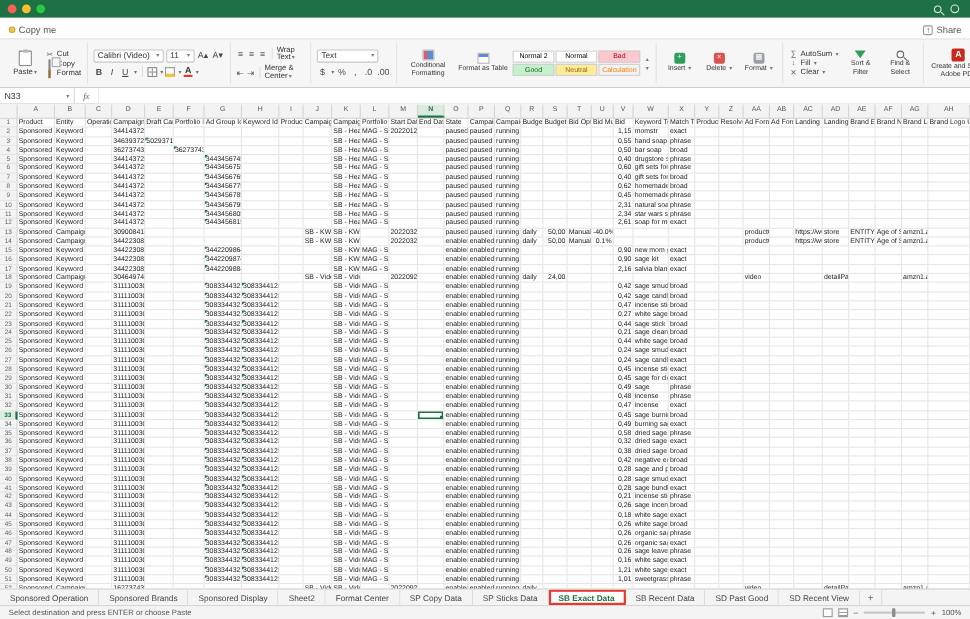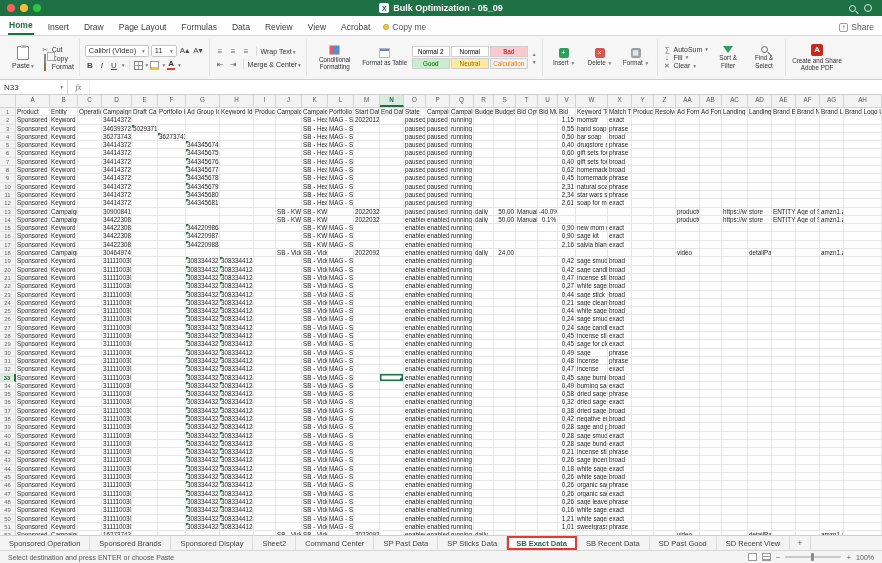--- a/index.html
+++ b/index.html
@@ -112,42 +112,27 @@
 </style>
 </head>
 <body>
 
 <div class="titlebar">
   <div class="lights">
     <span class="light red"></span>
     <span class="light yellow"></span>
     <span class="light green"></span>
   </div>
-  <div class="tbtitle">
-    <span class="xlicon">X</span>
-    <span>Bulk Optimization - 05_09</span>
-  </div>
   <div class="tbicons">
     <span class="mag"></span>
     <span class="dotic"></span>
   </div>
 </div>
 
 <div class="menubar">
-  <div class="rtabs">
-      <div class="rtab active">Home</div>
-      <div class="rtab">Insert</div>
-      <div class="rtab">Draw</div>
-      <div class="rtab">Page Layout</div>
-      <div class="rtab">Formulas</div>
-      <div class="rtab">Data</div>
-      <div class="rtab">Review</div>
-      <div class="rtab">View</div>
-      <div class="rtab">Acrobat</div>
-    </div>
   <div class="tellme">
     <span class="bulb"></span>
     <span>Copy me</span>
   </div>
   <div class="share">
     <span class="shico">↑</span>
     <span>Share</span>
   </div>
 </div>
 
@@ -210,20 +195,36 @@
       <span class="lbl"><span>Wrap Text</span><span class="dd">▾</span></span>
     </div>
     <div class="row">
       <span class="alico">⇤</span>
       <span class="alico">⇥</span>
       <span class="sep"></span>
       <span class="lbl"><span>Merge &amp; Center</span><span class="dd">▾</span></span>
     </div>
   </div>
 
+  <div class="rgroup col">
+    <div class="row">
+      <div class="combo w56">
+          <span>Text</span>
+          <span class="dd">▾</span>
+        </div>
+    </div>
+    <div class="row">
+      <span class="tbtn">$</span>
+        <span class="dd">▾</span>
+      <span class="tbtn">%</span>
+      <span class="tbtn">,</span>
+      <span class="tbtn">.0</span>
+      <span class="tbtn">.00</span>
+    </div>
+  </div>
 
   <div class="rgroup">
     <div class="stylebtn">
       <span class="cfic"></span>
       <span class="two">Conditional Formatting</span>
     </div>
     <div class="stylebtn">
       <span class="ftic"></span>
       <span class="two">Format as Table</span>
     </div>
@@ -2266,22 +2267,22 @@
       </div>
     </div>
 </div>
 
 <div class="sheettabs">
   <div class="stlist">
       <div class="stab">Sponsored Operation</div>
       <div class="stab">Sponsored Brands</div>
       <div class="stab">Sponsored Display</div>
       <div class="stab">Sheet2</div>
-      <div class="stab">Command Center</div>
-      <div class="stab">SP Past Data</div>
+      <div class="stab">Format Center</div>
+      <div class="stab">SP Copy Data</div>
       <div class="stab">SP Sticks Data</div>
       <div class="stab active hl">SB Exact Data</div>
       <div class="stab">SB Recent Data</div>
       <div class="stab">SD Past Good</div>
       <div class="stab">SD Recent View</div>
     </div>
   <div class="stab add">+</div>
 </div>
 
 <div class="statusbar">

